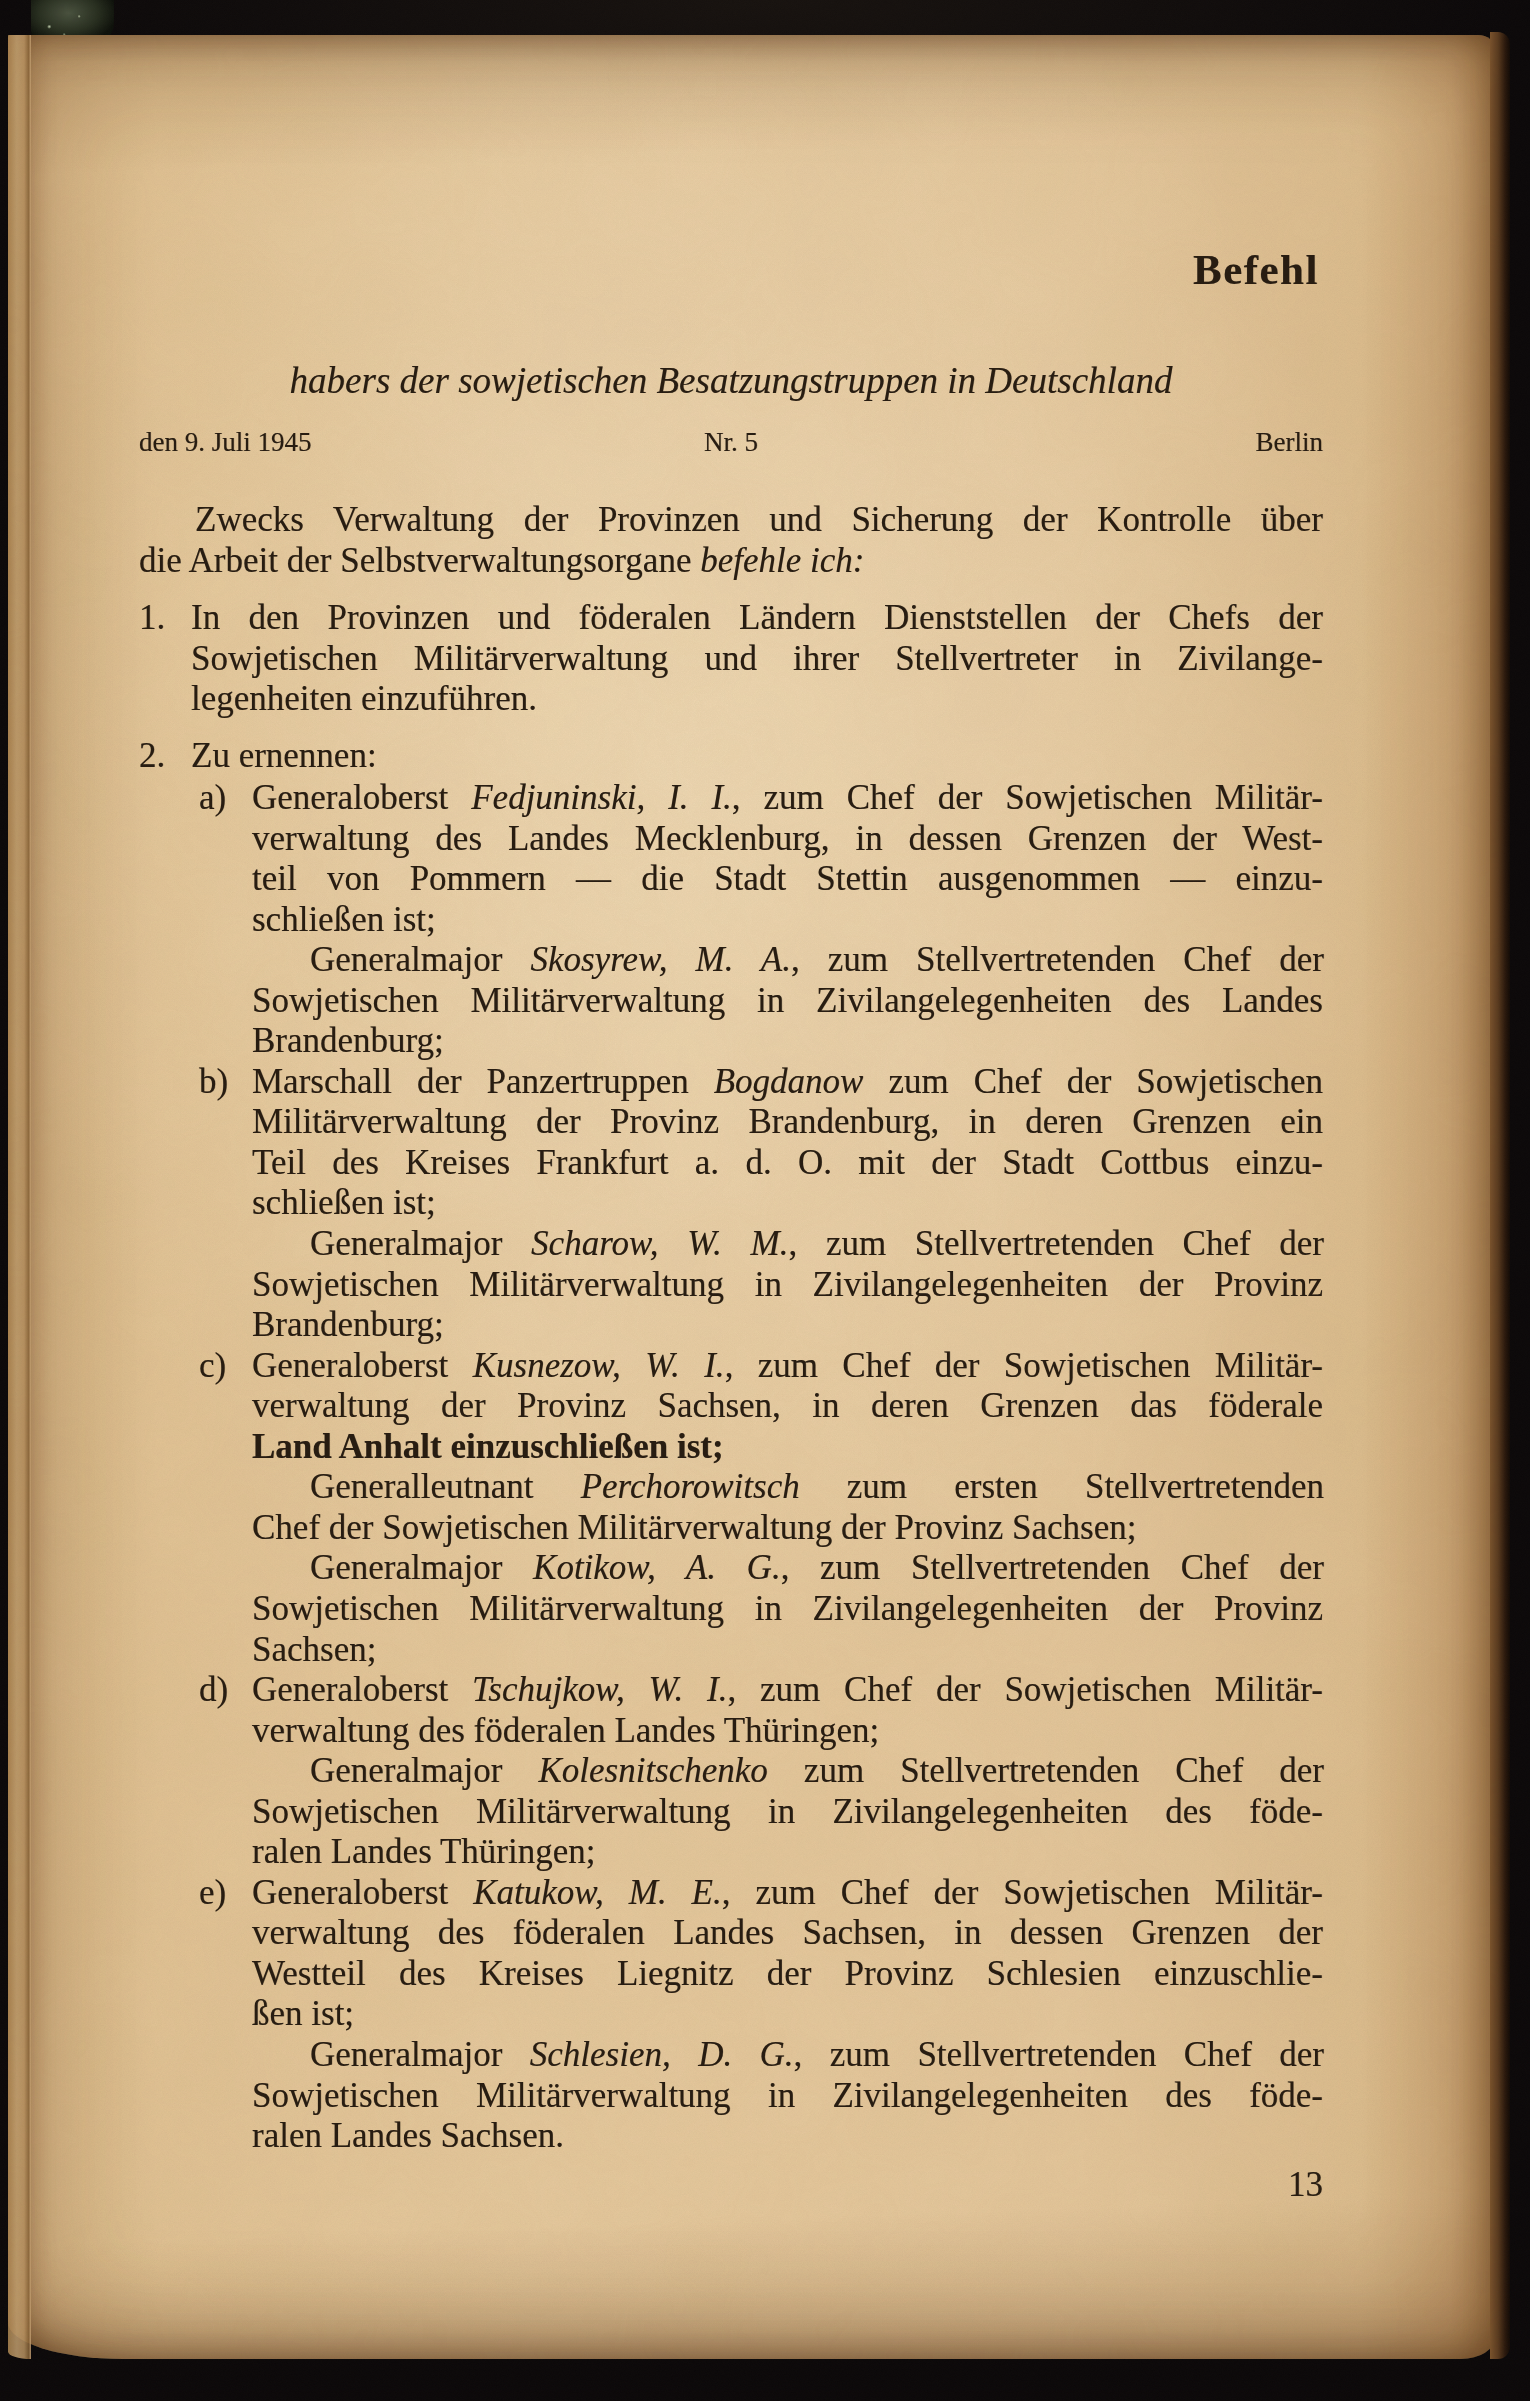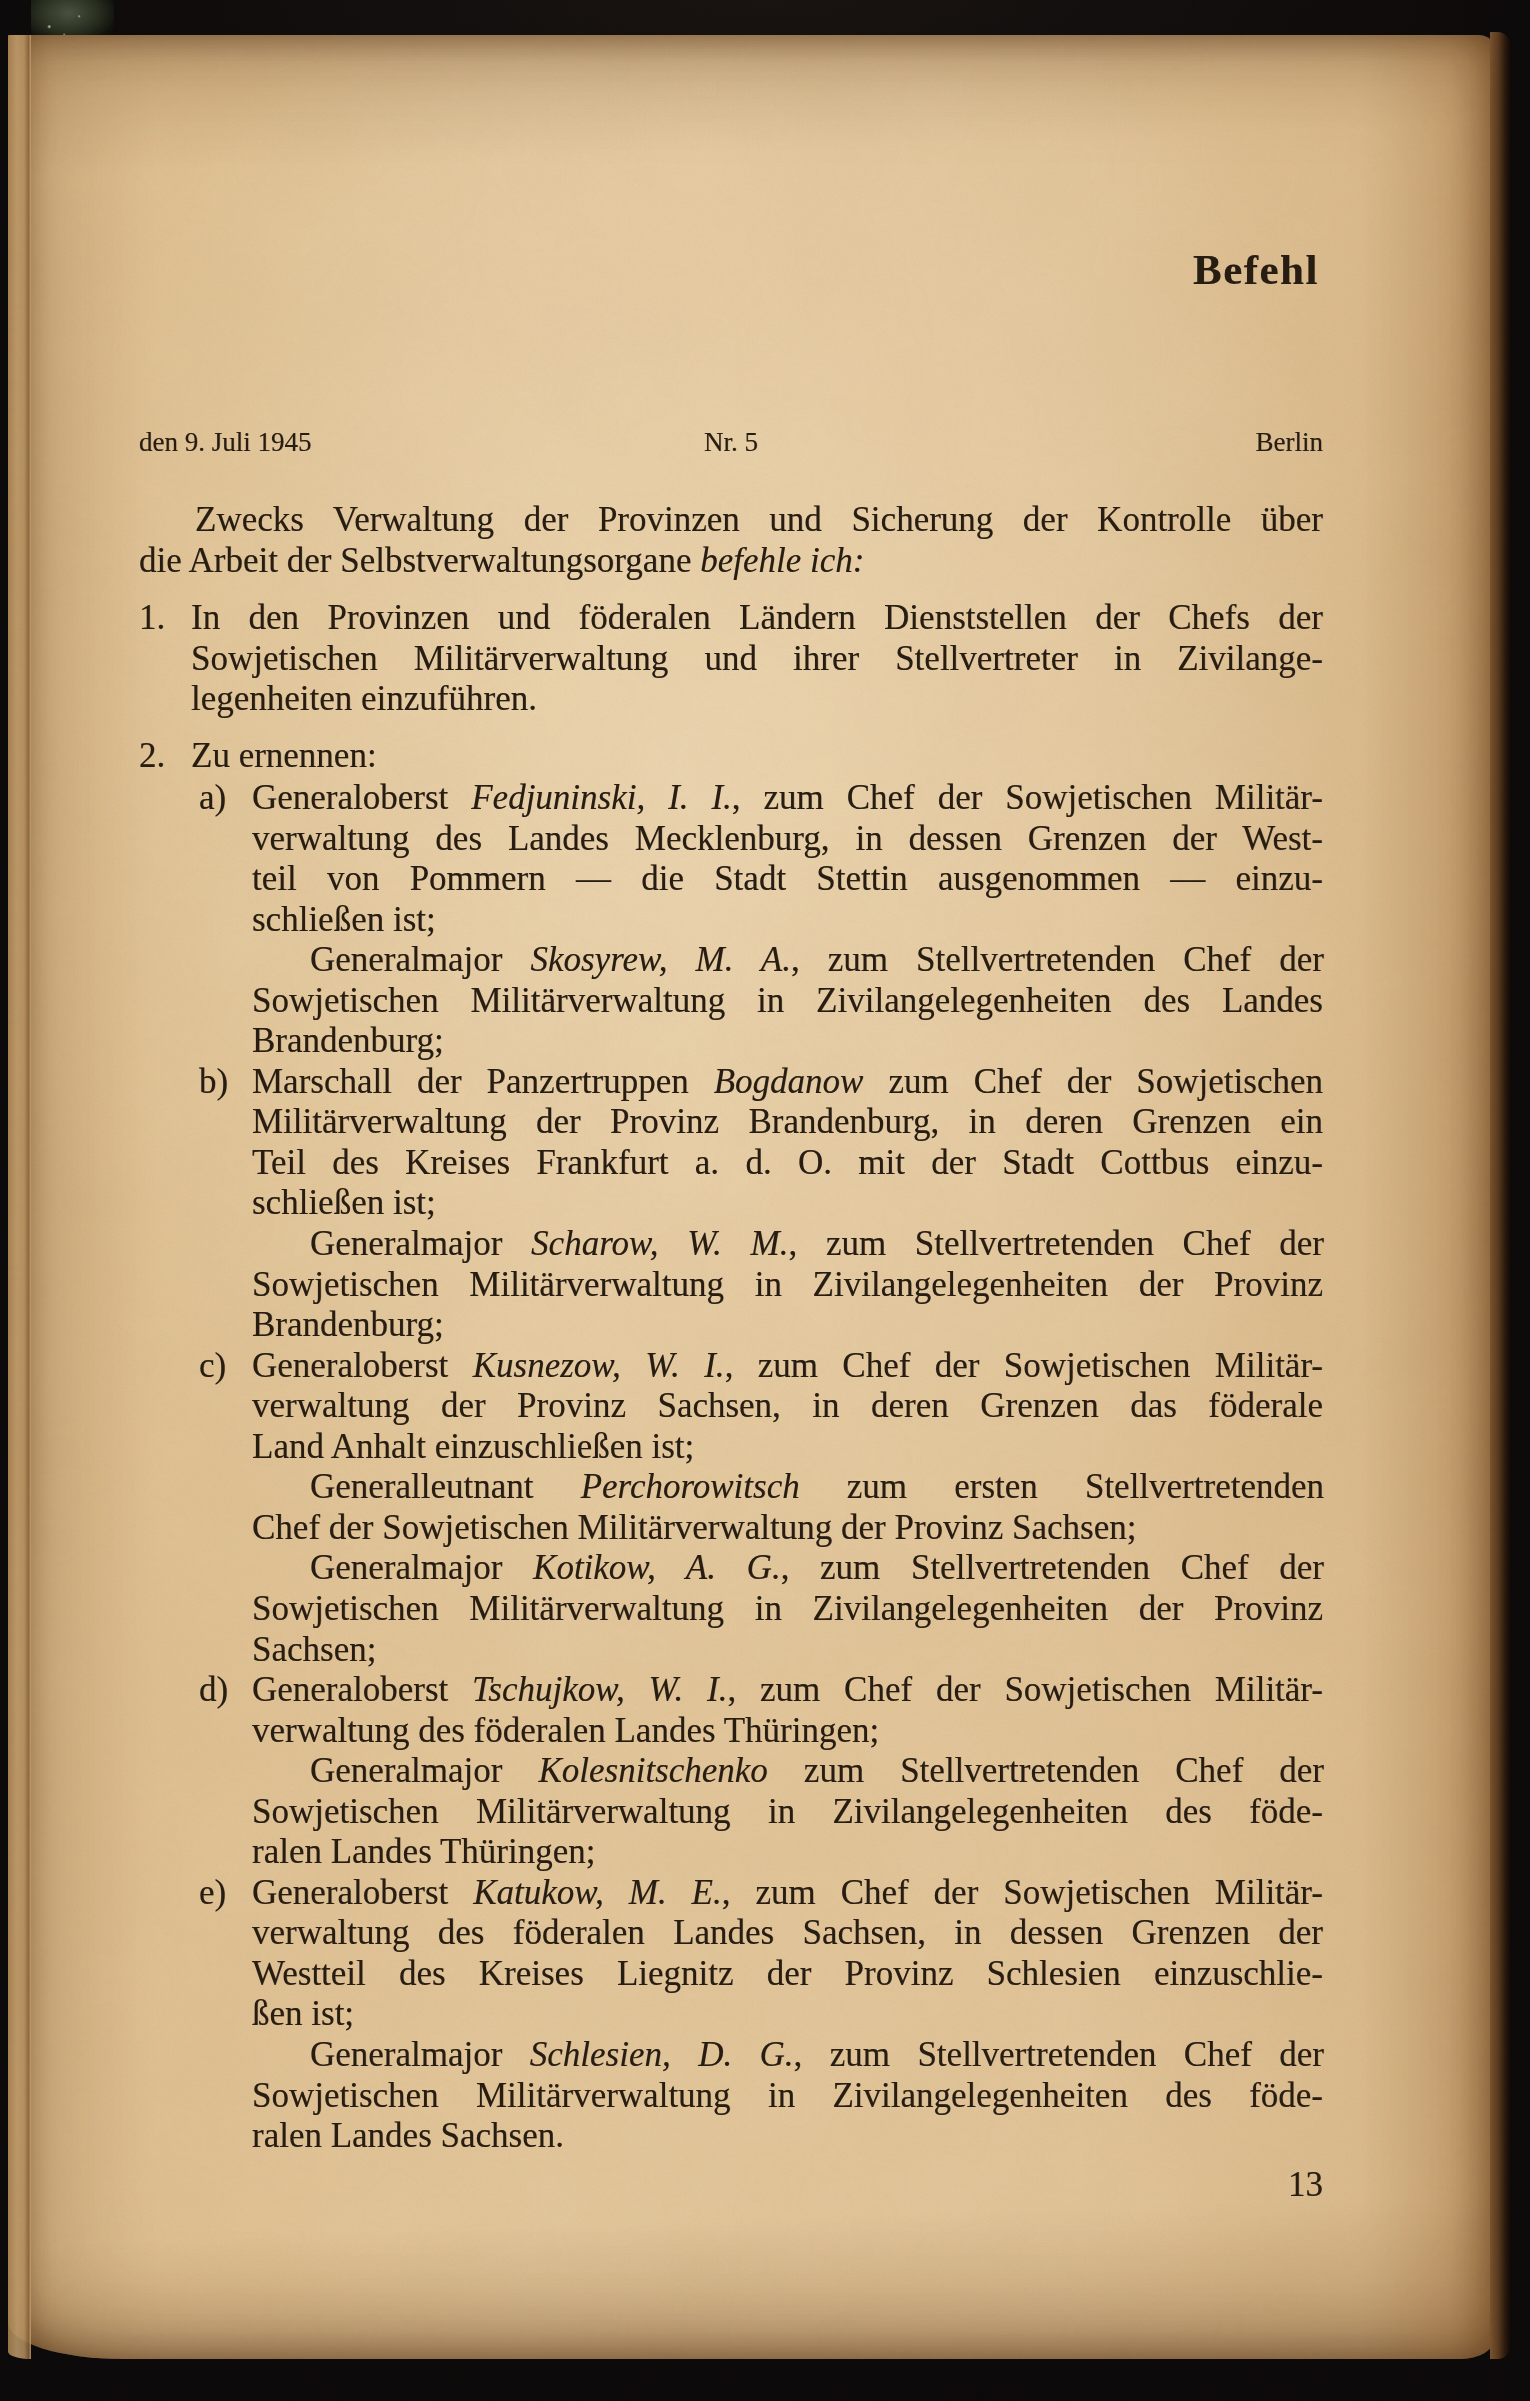--- a/index.html
+++ b/index.html
@@ -88,20 +88,21 @@
   <div class="paper">
     <div class="gutter-edge"></div>
   </div>
 
   <div class="stack-edge"></div>
 
   <div class="textlayer">
 
     <h1 class="doc-title">Befehl</h1>
 
+    <div class="subtitle sub2">habers der sowjetischen Besatzungstruppen in Deutschland</div>
 
     <div class="dateline">
       <span class="date">den 9. Juli 1945</span>
       <span class="num">Nr. 5</span>
       <span class="place">Berlin</span>
     </div>
 
     <div id="body-lines">
         <div class="bl ind-first j" style="top: 500px;"><span>Zwecks Verwaltung der Provinzen und Sicherung der Kontrolle über</span></div>
         <div class="bl ind-col" style="top: 541px;"><span>die Arbeit der Selbstverwaltungsorgane </span><i>befehle ich:</i></div>
@@ -123,21 +124,21 @@
         <div class="bl ind-t2 j" style="top: 1062px;"><span>Marschall der Panzertruppen </span><i>Bogdanow</i><span> zum Chef der Sowjetischen</span></div>
         <div class="bl ind-t2 j" style="top: 1102px;"><span>Militärverwaltung der Provinz Brandenburg, in deren Grenzen ein</span></div>
         <div class="bl ind-t2 j" style="top: 1143px;"><span>Teil des Kreises Frankfurt a. d. O. mit der Stadt Cottbus einzu-</span></div>
         <div class="bl ind-t2" style="top: 1183px;"><span>schließen ist;</span></div>
         <div class="bl ind-p j" style="top: 1224px;"><span>Generalmajor </span><i>Scharow, W. M.</i><span>, zum Stellvertretenden Chef der</span></div>
         <div class="bl ind-t2 j" style="top: 1265px;"><span>Sowjetischen Militärverwaltung in Zivilangelegenheiten der Provinz</span></div>
         <div class="bl ind-t2" style="top: 1305px;"><span>Brandenburg;</span></div>
         <div class="bl" style="left: 199px; top: 1346px;">c)</div>
         <div class="bl ind-t2 j" style="top: 1346px;"><span>Generaloberst </span><i>Kusnezow, W. I.</i><span>, zum Chef der Sowjetischen Militär-</span></div>
         <div class="bl ind-t2 j" style="top: 1386px;"><span>verwaltung der Provinz Sachsen, in deren Grenzen das föderale</span></div>
-        <div class="bl ind-t2" style="top: 1427px;"><span>Land Anhalt einzuschließen ist;</span></div>
+        <div class="bl ind-t2" style="top: 1427px; font-weight: bold;"><span>Land Anhalt einzuschließen ist;</span></div>
         <div class="bl ind-p j" style="top: 1467px;"><span>Generalleutnant </span><i>Perchorowitsch</i><span> zum ersten Stellvertretenden</span></div>
         <div class="bl ind-t2" style="top: 1508px;"><span>Chef der Sowjetischen Militärverwaltung der Provinz Sachsen;</span></div>
         <div class="bl ind-p j" style="top: 1548px;"><span>Generalmajor </span><i>Kotikow, A. G.</i><span>, zum Stellvertretenden Chef der</span></div>
         <div class="bl ind-t2 j" style="top: 1589px;"><span>Sowjetischen Militärverwaltung in Zivilangelegenheiten der Provinz</span></div>
         <div class="bl ind-t2" style="top: 1630px;"><span>Sachsen;</span></div>
         <div class="bl" style="left: 199px; top: 1670px;">d)</div>
         <div class="bl ind-t2 j" style="top: 1670px;"><span>Generaloberst </span><i>Tschujkow, W. I.</i><span>, zum Chef der Sowjetischen Militär-</span></div>
         <div class="bl ind-t2" style="top: 1711px;"><span>verwaltung des föderalen Landes Thüringen;</span></div>
         <div class="bl ind-p j" style="top: 1751px;"><span>Generalmajor </span><i>Kolesnitschenko</i><span> zum Stellvertretenden Chef der</span></div>
         <div class="bl ind-t2 j" style="top: 1792px;"><span>Sowjetischen Militärverwaltung in Zivilangelegenheiten des föde-</span></div>

